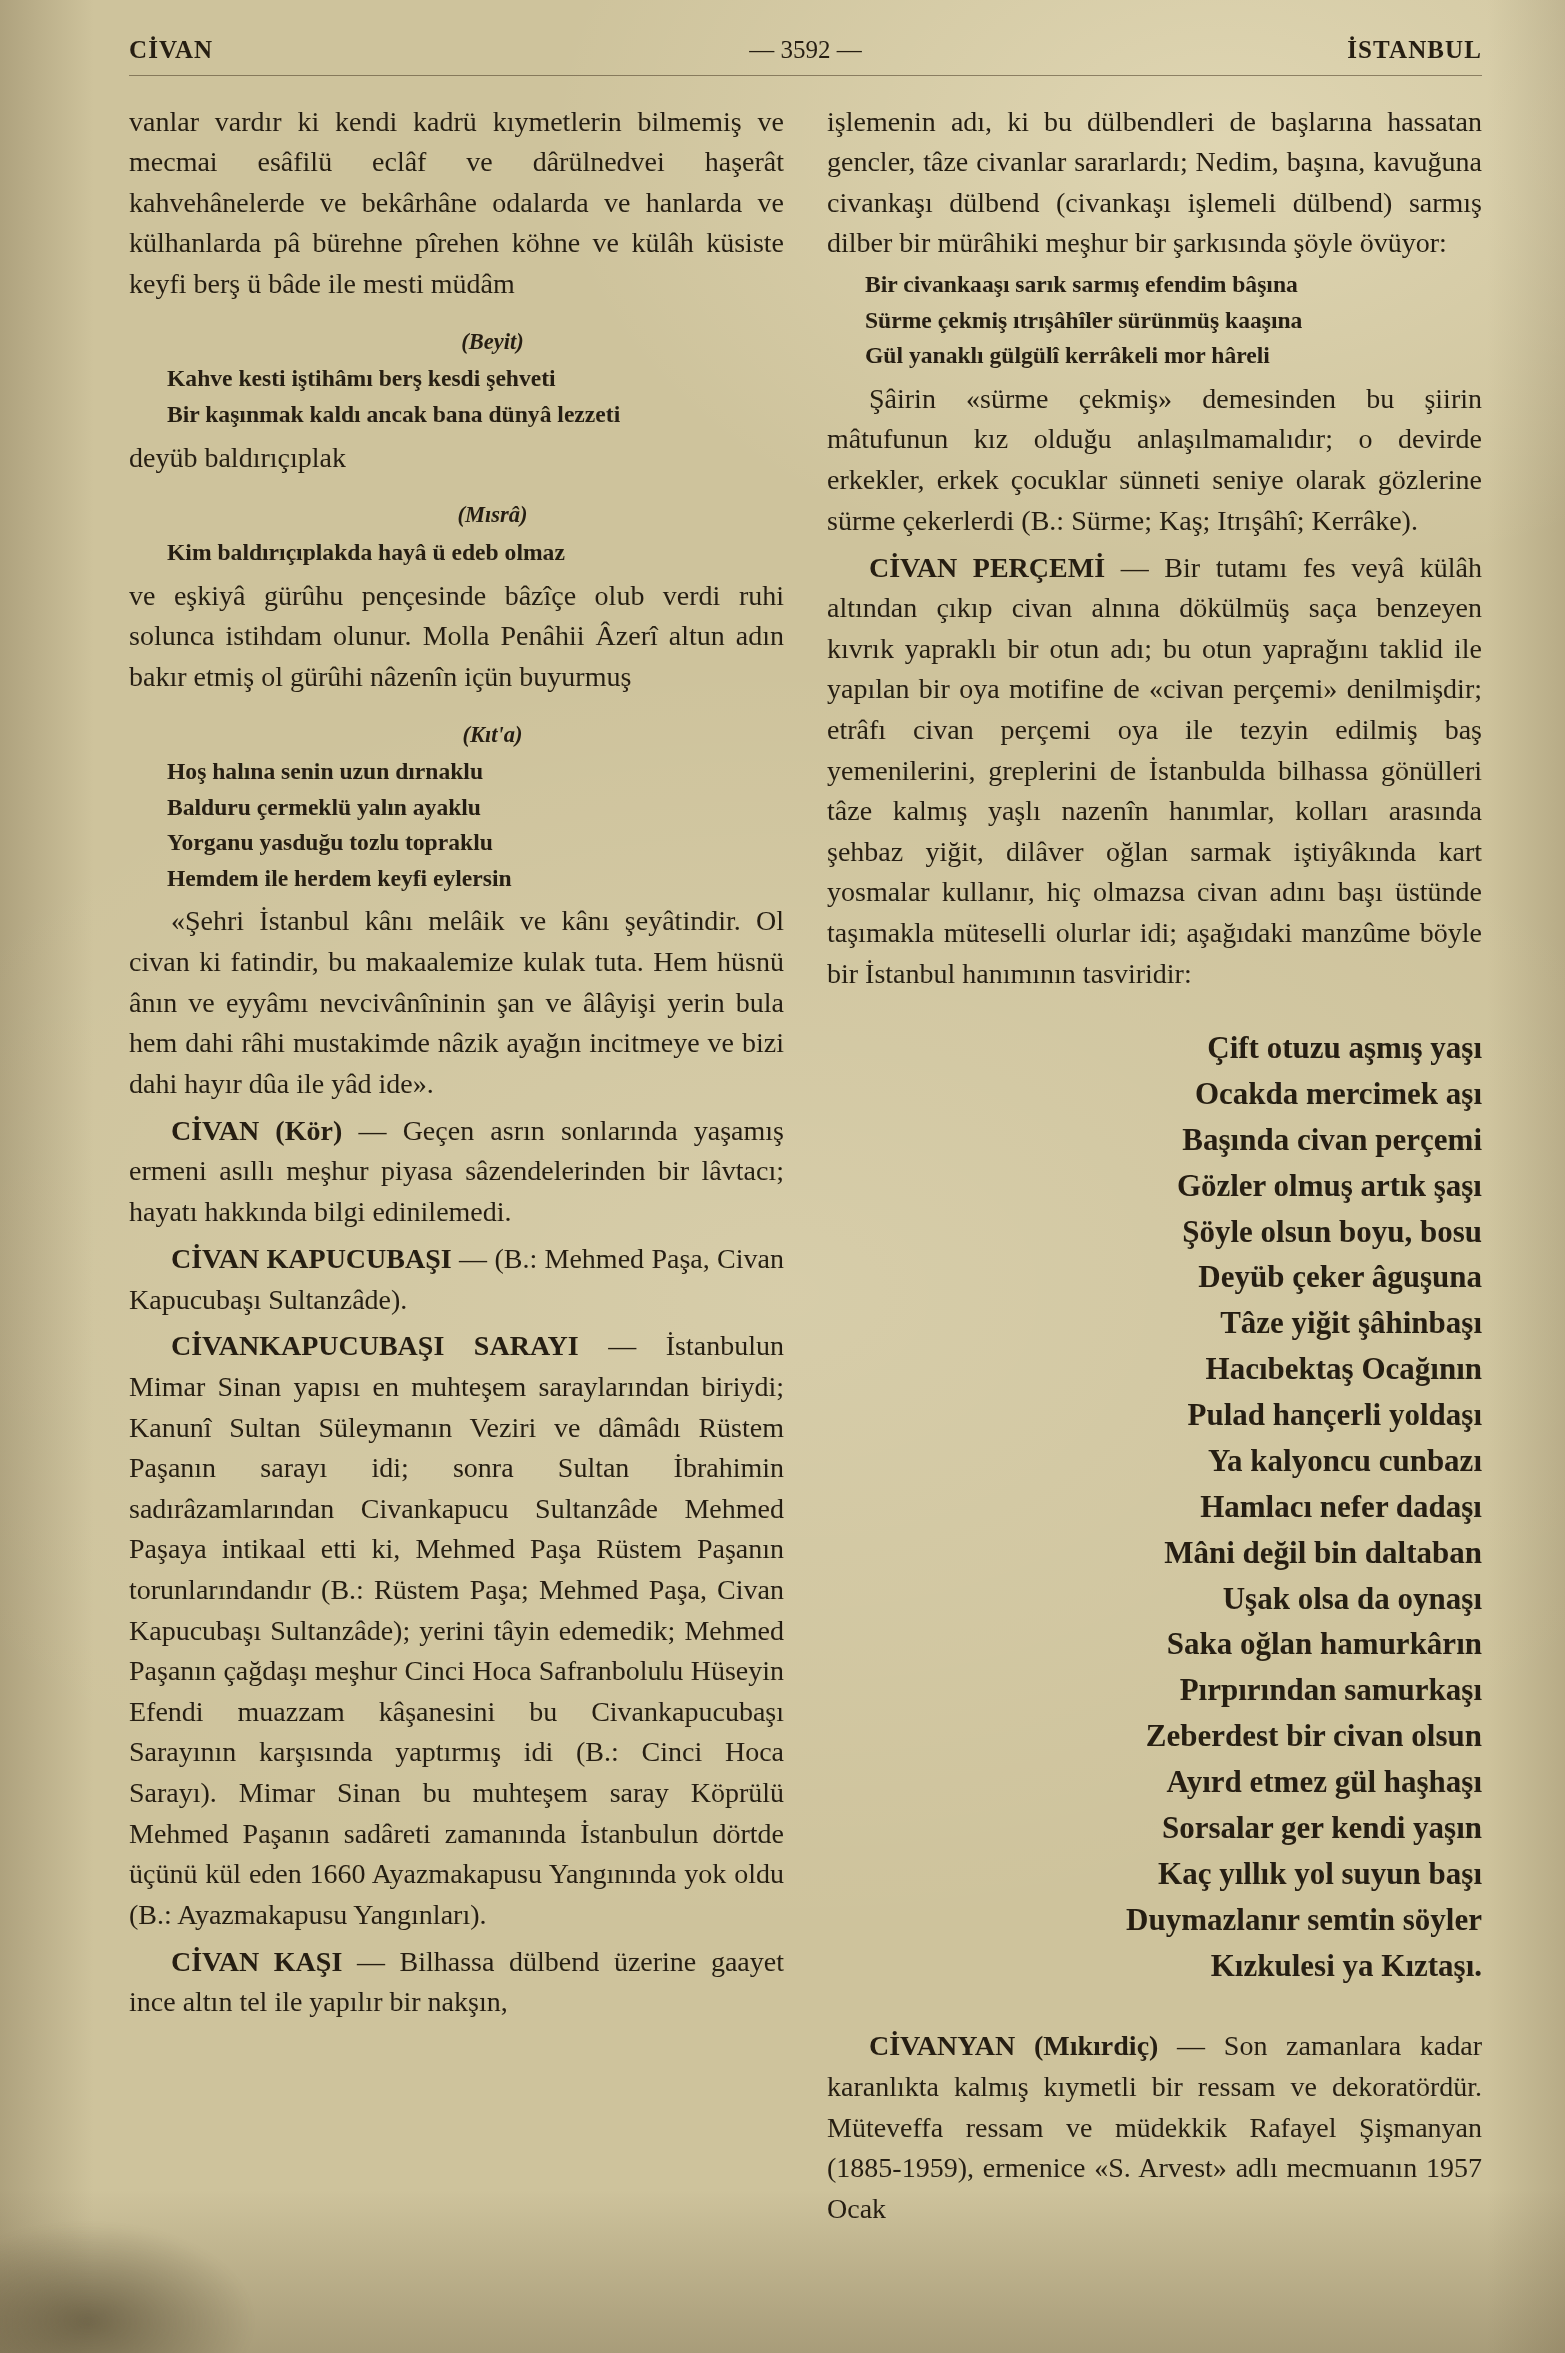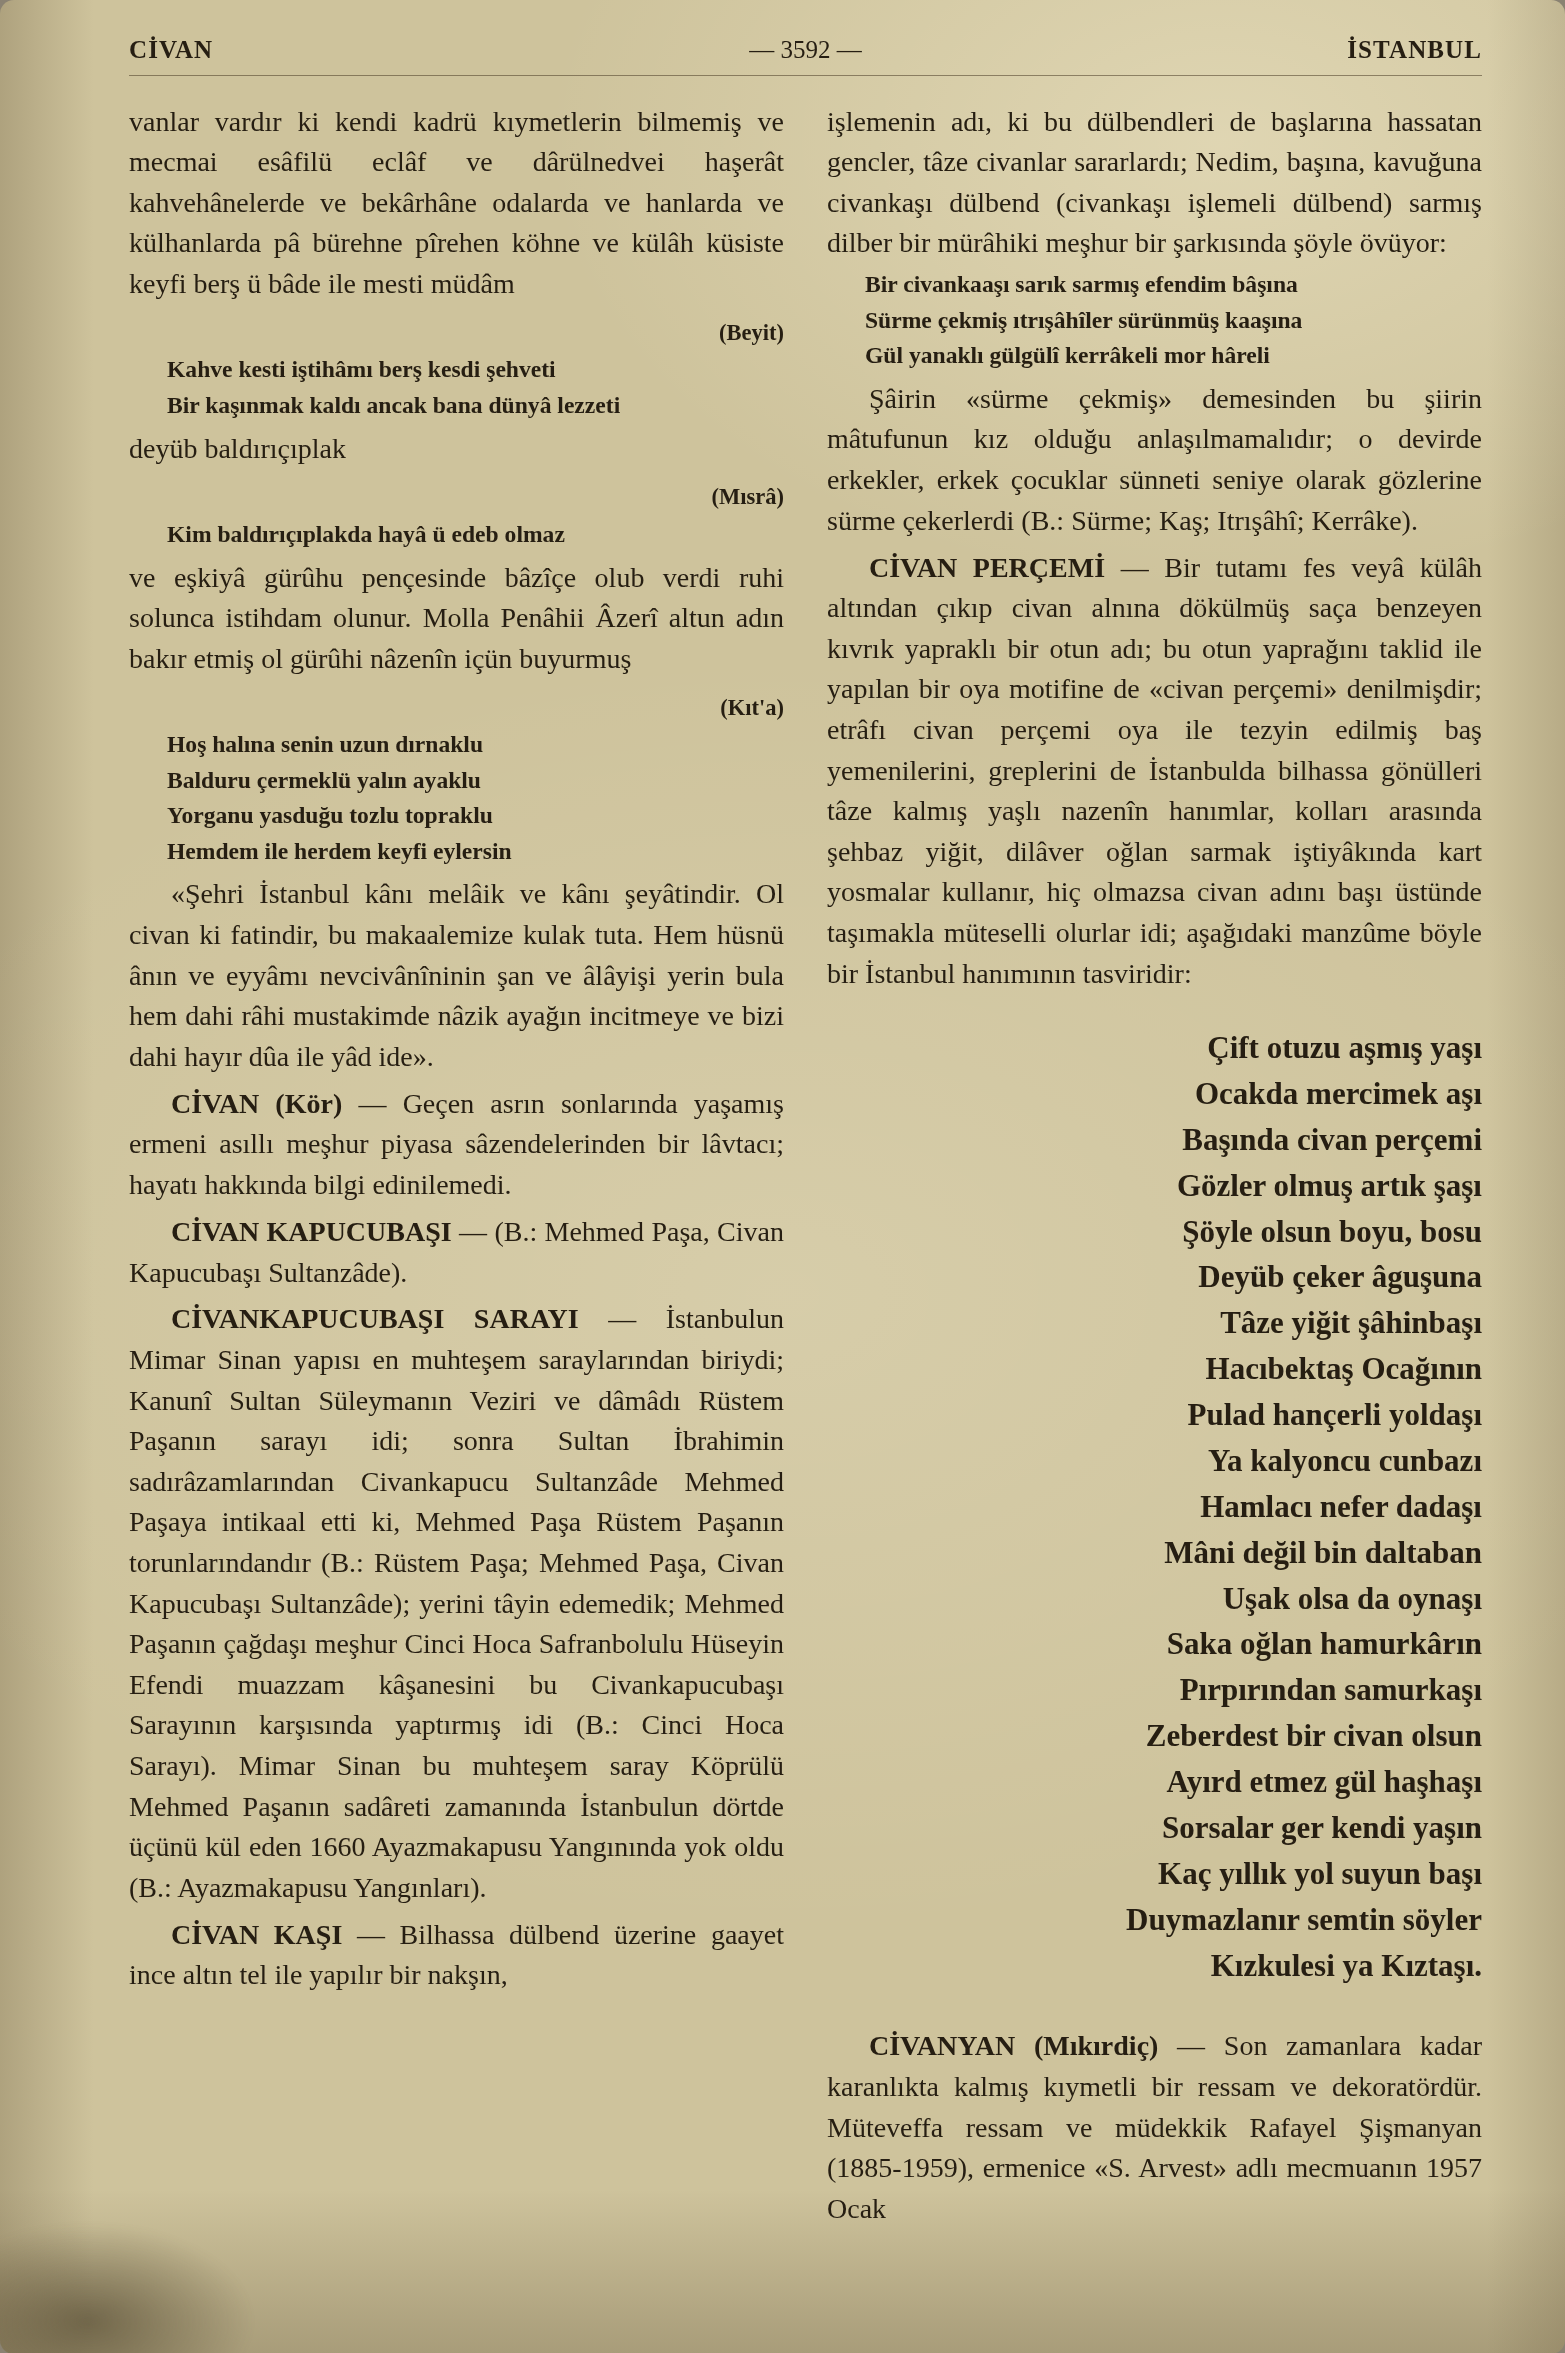--- a/index.html
+++ b/index.html
@@ -13,21 +13,20 @@
     overflow: hidden;
     color: #261e12;
     font-family: "Liberation Serif", "DejaVu Serif", serif;
     background-color: #cec39c;
     background-image:
       radial-gradient(ellipse 964px 643px at 78% 6%, rgba(255,248,220,0.35), rgba(255,248,220,0) 70%),
       radial-gradient(ellipse 1286px 857px at 50% 55%, rgba(255,250,230,0.18), rgba(255,250,230,0) 75%),
       linear-gradient(90deg, rgba(92,76,48,0.28) 0%, rgba(92,76,48,0) 6%),
       linear-gradient(270deg, rgba(92,76,48,0.20) 0%, rgba(92,76,48,0) 5%),
       linear-gradient(0deg, rgba(80,66,40,0.30) 0%, rgba(80,66,40,0) 7%);
-    border-radius: 14px;
   }
 
   .page-header {
     display: grid;
     grid-template-columns: 1fr auto 1fr;
     align-items: baseline;
     margin: 0 83px 0 129px;
     padding-top: 36px;
     padding-bottom: 10.7px;
     border-bottom: 1.6px solid rgba(75,60,38,0.55);
@@ -54,25 +53,26 @@
   }
   .cont  { text-indent: 0; }
   .para  { text-indent: 42px; }
   .entry { text-indent: 42px; margin-top: 6.4px; }
   .entry-lead { font-weight: bold; }
 
   .label {
     font-weight: bold;
     font-size: 22.5px;
     line-height: 1.45;
-    text-align: right;
+    text-align: center;
     text-indent: 0;
     padding-left: 72px;
-    margin-top: 12px;
+    margin-top: 21px;
     margin-bottom: 2.1px;
+    font-style: italic;
   }
 
   .verse {
     font-weight: bold;
     font-size: 23.6px;
     line-height: 1.5;
     text-align: left;
     text-indent: 0;
     padding-left: 38px;
     margin: 3.2px 0 5.4px;

